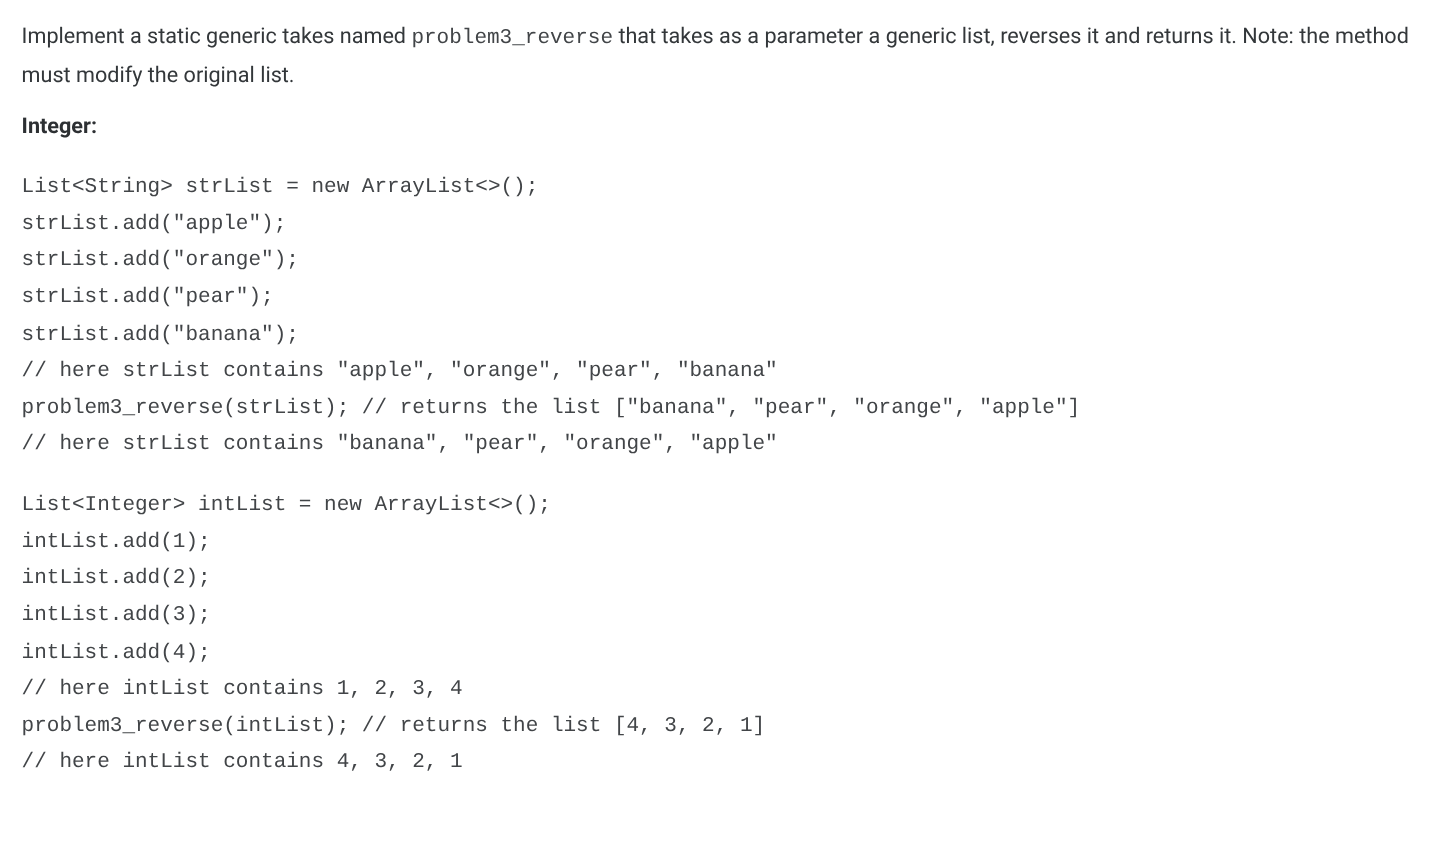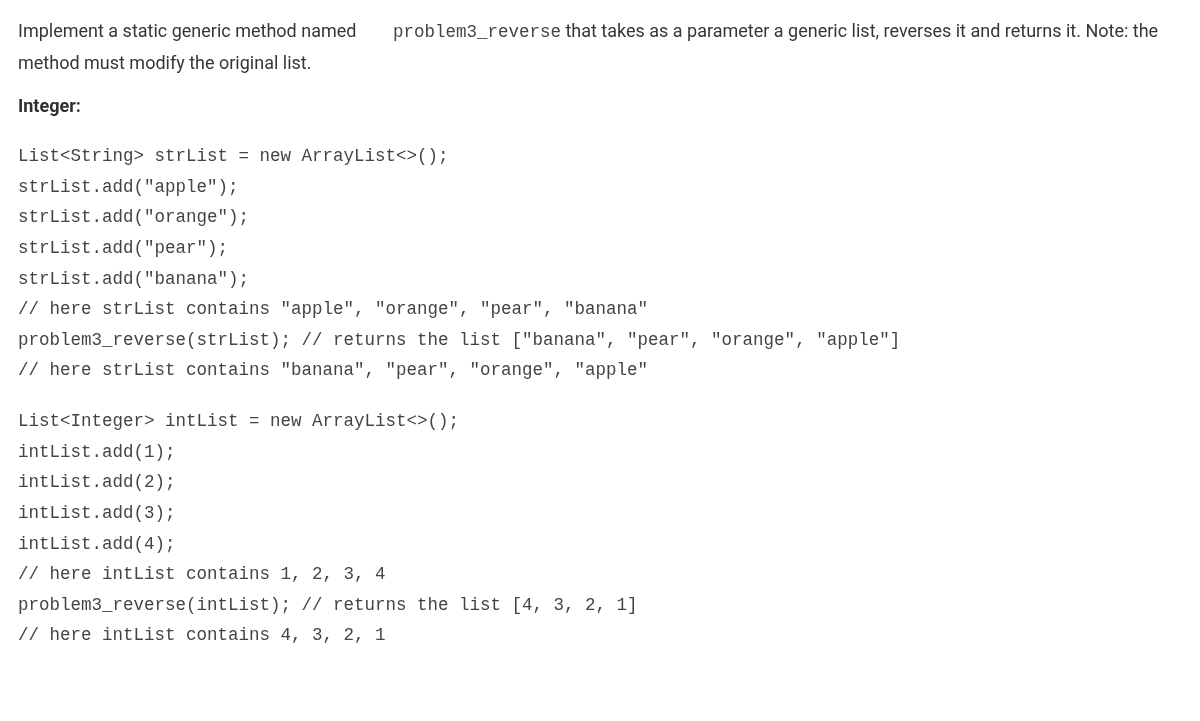--- a/index.html
+++ b/index.html
@@ -20,38 +20,37 @@
     margin: 0 0 10px 0;
   }
   code.inline, .codeblock {
     font-family: ui-monospace, SFMono-Regular, Menlo, Consolas, "Liberation Mono", monospace;
     font-size: 17.5px;
     line-height: 1.75;
     color: #424548;
   }
   code.inline {
     white-space: nowrap;
-    margin-left: 32px;
   }
   .codeblock {
     white-space: pre;
     display: block;
     margin: 20px 0 10px 0;
   }
   .examples-label {
     font-weight: 700;
     margin: 14px 0 4px 0;
     color: #2d3033;
   }
 </style>
 </head>
 <body>
 
 <p class="para">
-  <span>Implement a static generic method named </span><code class="inline">problem3_reverse</code><span> that takes as a parameter a generic list, reverses it and returns it. Note: the method must modify the original list.</span>
+  <span>Implement a static generic takes named </span><code class="inline">problem3_reverse</code><span> that takes as a parameter a generic list, reverses it and returns it. Note: the method must modify the original list.</span>
 </p>
 
 <p class="examples-label">Integer:</p>
 
 <div class="codeblock">List&lt;String&gt; strList = new ArrayList&lt;&gt;();
 strList.add("apple");
 strList.add("orange");
 strList.add("pear");
 strList.add("banana");
 // here strList contains "apple", "orange", "pear", "banana"

